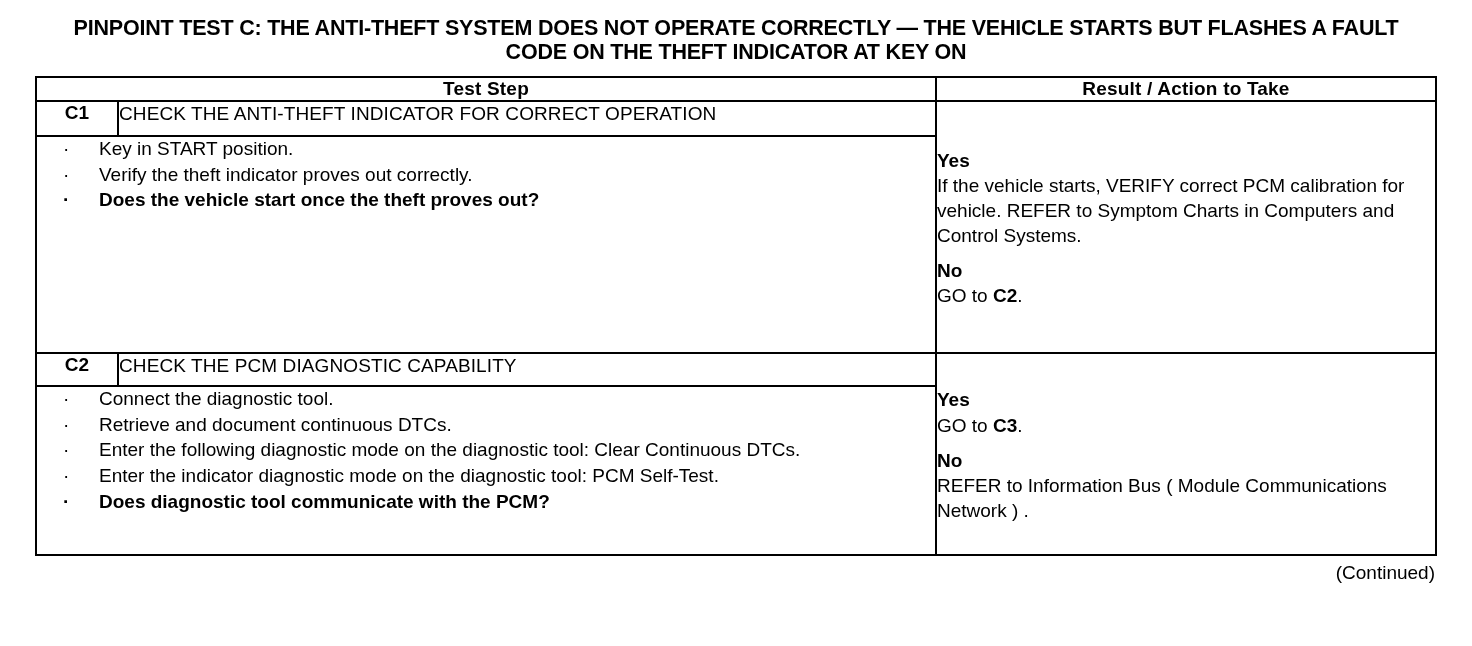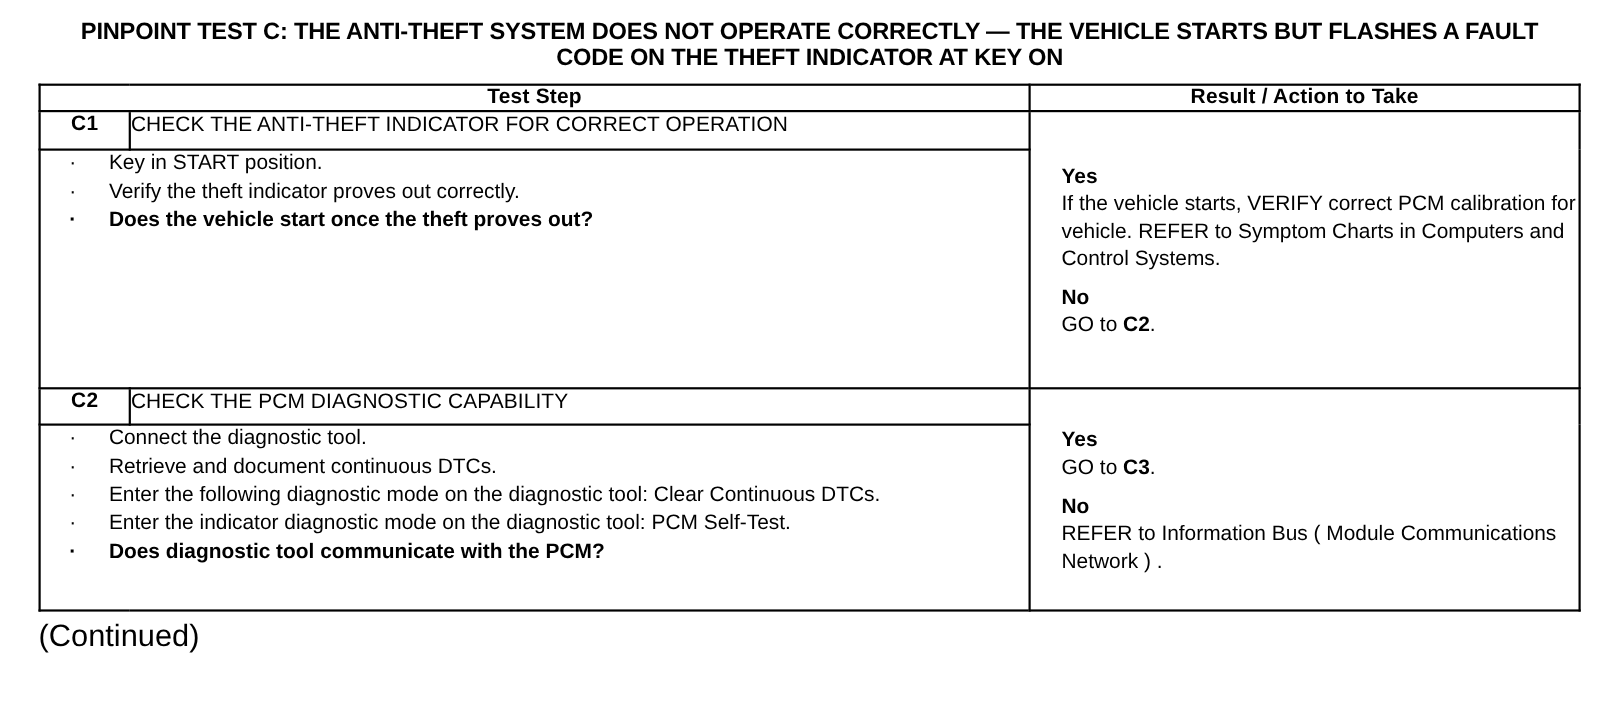--- a/index.html
+++ b/index.html
@@ -99,30 +99,29 @@
   }
   .result .ans.second { margin-top: 10px; }
   .result p { margin: 0; }
   .result b { font-weight: bold; }
   .vcenter {
     display: flex;
     flex-direction: column;
     justify-content: center;
     height: 100%;
     box-sizing: border-box;
-    padding-left: 28px;
   }
   .row-c1-result { height: 250px; }
   .row-c2-result { height: 200px; }
 
   .continued {
     width: 1400px;
     margin: 6px auto 12px auto;
-    text-align: left;
-    font-size: 28px;
+    text-align: right;
+    font-size: 19px;
     padding-right: 2px;
   }
 </style>
 </head>
 <body>
 
 <div class="page">
 
   <div class="doc-title">PINPOINT TEST  C: THE ANTI-THEFT SYSTEM DOES NOT OPERATE CORRECTLY — THE VEHICLE STARTS BUT FLASHES A FAULT CODE ON THE THEFT INDICATOR AT KEY ON</div>
 

